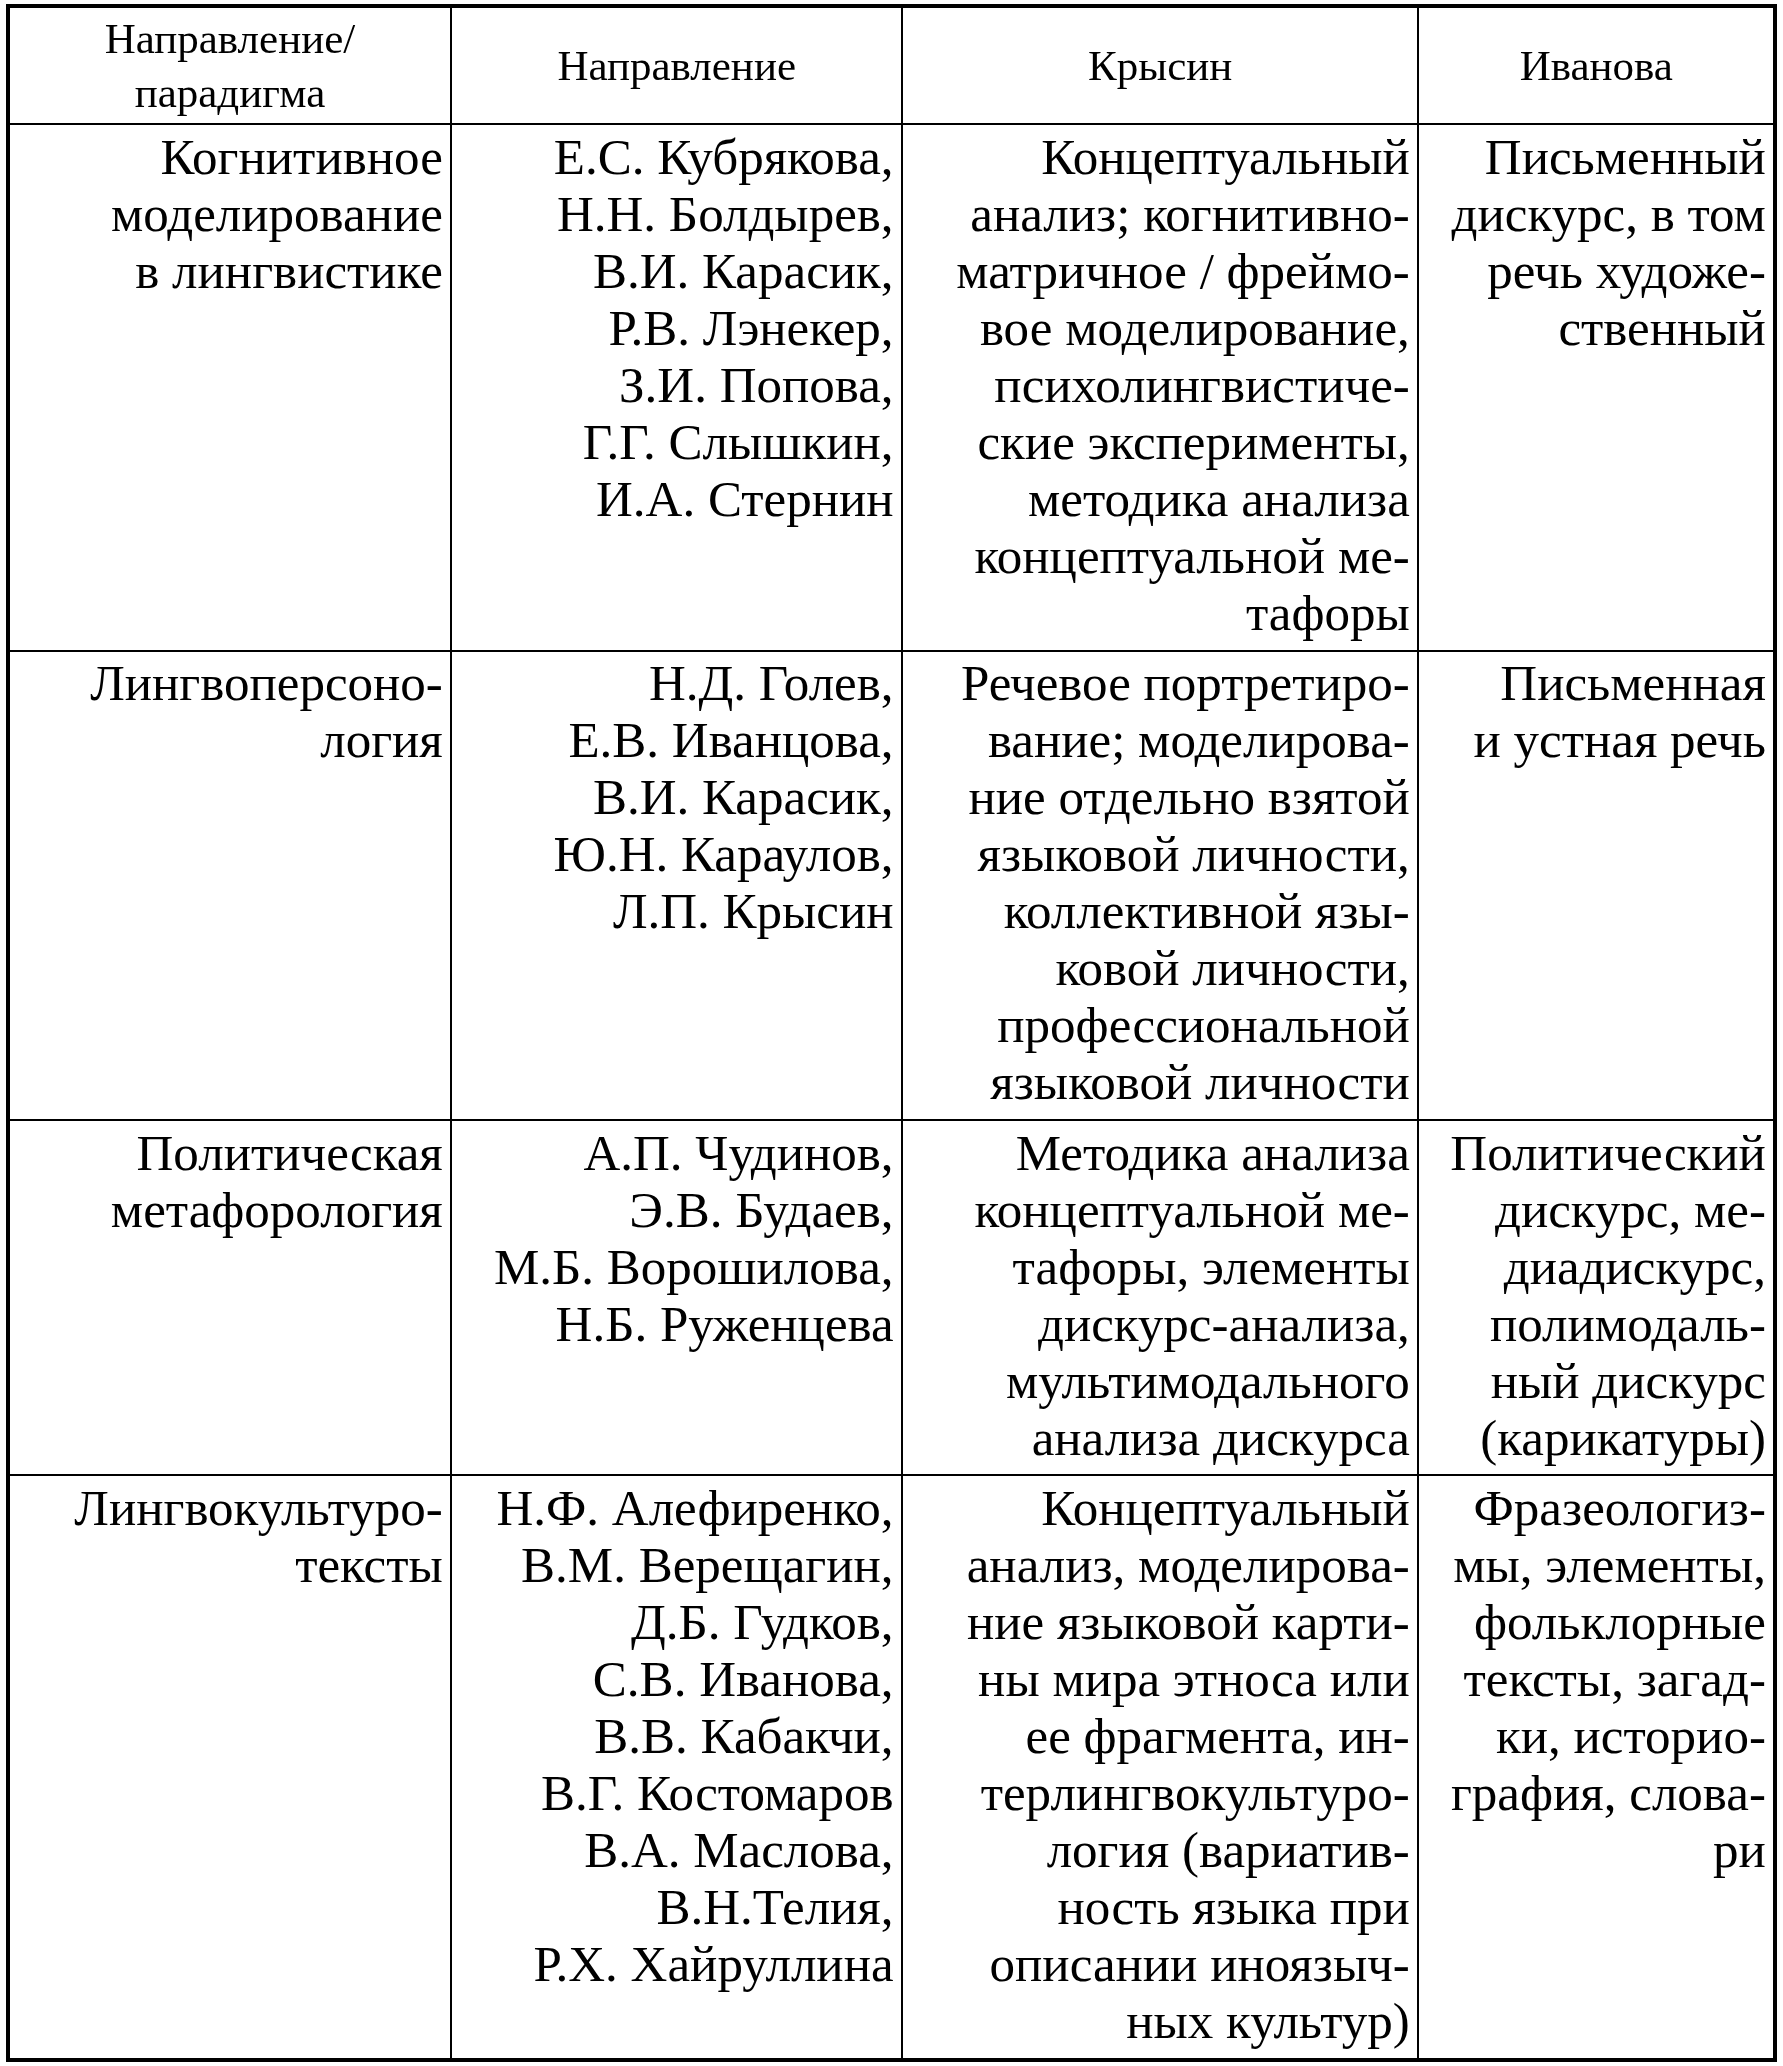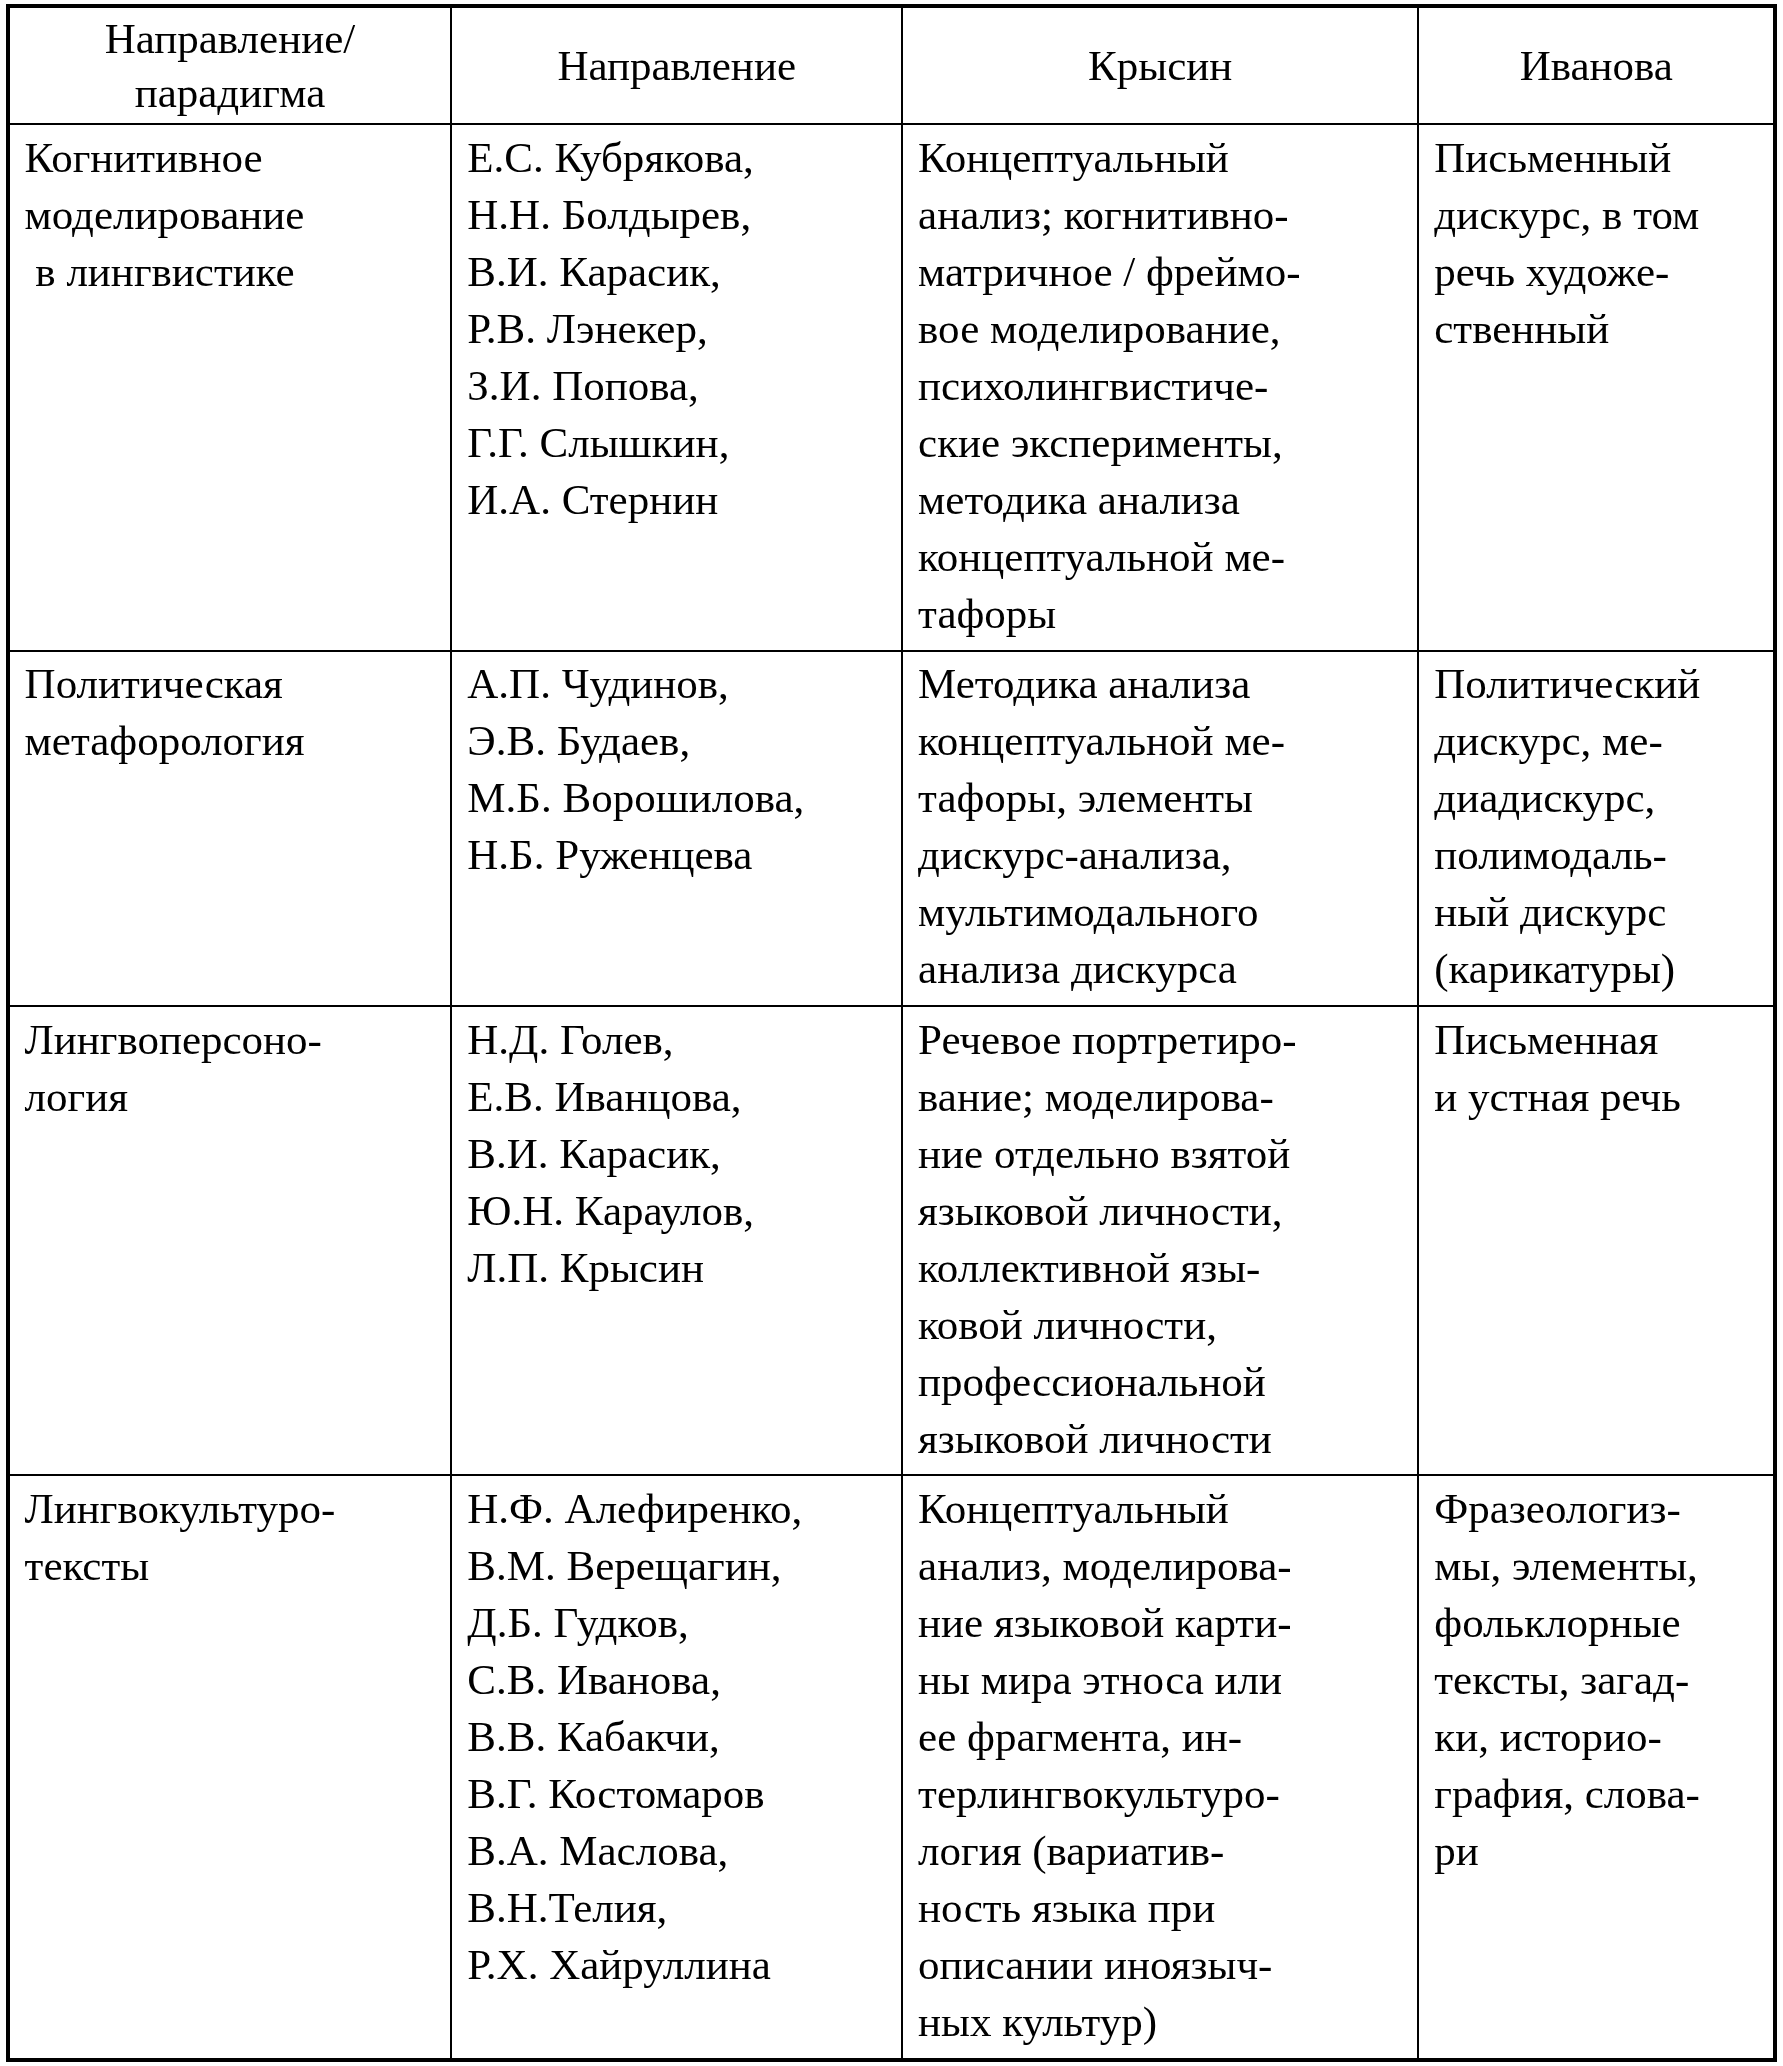--- a/index.html
+++ b/index.html
@@ -32,23 +32,23 @@
   th {
     font-weight: normal;
     font-size: 43px;
     line-height: 54px;
     text-align: center;
     vertical-align: middle;
     padding: 3.8px 3.8px;
     height: 111px;
   }
   td {
-    font-size: 43px;
+    font-size: 51px;
     line-height: 57px;
-    text-align: left;
+    text-align: right;
     vertical-align: top;
     padding: 3.8px 7.5px 7.5px 15px;
     font-family: Liberation Serif, serif;
   }
 </style>
 </head>
 <body>
 
 <table class="grid">
   <colgroup>
@@ -86,57 +86,57 @@
 ские эксперименты,
 методика анализа
 концептуальной ме-
 тафоры</td>
       <td>Письменный
 дискурс, в том
 речь художе-
 ственный</td>
     </tr>
     <tr>
+      <td>Лингвоперсоно-
+логия</td>
+      <td>Н.Д. Голев,
+Е.В. Иванцова,
+В.И. Карасик,
+Ю.Н. Караулов,
+Л.П. Крысин</td>
+      <td>Речевое портретиро-
+вание; моделирова-
+ние отдельно взятой
+языковой личности,
+коллективной язы-
+ковой личности,
+профессиональной
+языковой личности</td>
+      <td>Письменная
+и устная речь</td>
+    </tr>
+    <tr>
       <td>Политическая
 метафорология</td>
       <td>А.П. Чудинов,
 Э.В. Будаев,
 М.Б. Ворошилова,
 Н.Б. Руженцева</td>
       <td>Методика анализа
 концептуальной ме-
 тафоры, элементы
 дискурс-анализа,
 мультимодального
 анализа дискурса</td>
       <td>Политический
 дискурс, ме-
 диадискурс,
 полимодаль-
 ный дискурс
 (карикатуры)</td>
-    </tr>
-    <tr>
-      <td>Лингвоперсоно-
-логия</td>
-      <td>Н.Д. Голев,
-Е.В. Иванцова,
-В.И. Карасик,
-Ю.Н. Караулов,
-Л.П. Крысин</td>
-      <td>Речевое портретиро-
-вание; моделирова-
-ние отдельно взятой
-языковой личности,
-коллективной язы-
-ковой личности,
-профессиональной
-языковой личности</td>
-      <td>Письменная
-и устная речь</td>
     </tr>
     <tr>
       <td>Лингвокультуро-
 тексты</td>
       <td>Н.Ф. Алефиренко,
 В.М. Верещагин,
 Д.Б. Гудков,
 С.В. Иванова,
 В.В. Кабакчи,
 В.Г. Костомаров

